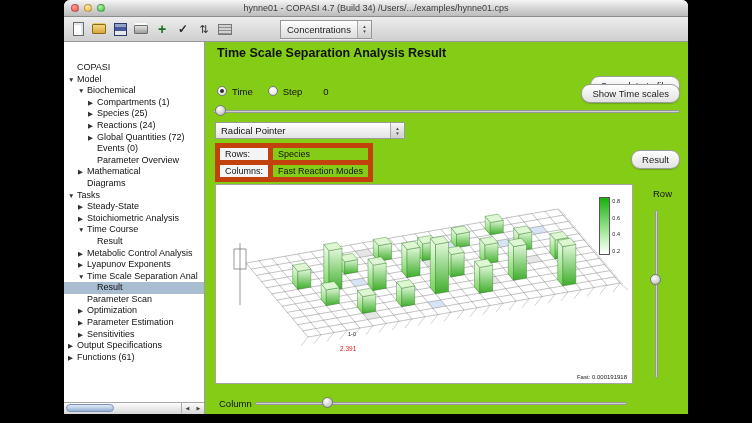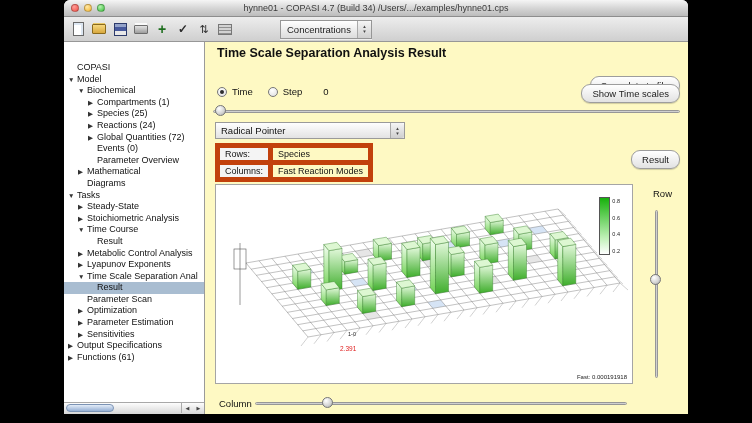--- a/index.html
+++ b/index.html
@@ -60,31 +60,31 @@
   .tree-row{height:11.6px;line-height:11.6px;white-space:nowrap;overflow:hidden;}
   .tree-row.sel{background:#a9bdd1;}
   .tw{display:inline-block;width:9px;font-size:6.5px;color:#333;text-align:left;vertical-align:middle;}
   .hscroll{position:absolute;left:0;right:0;bottom:0;height:11px;background:linear-gradient(#fdfdfd,#d6d6d6);border-top:1px solid #a8a8a8;}
   .hthumb{position:absolute;left:2px;top:1px;width:48px;height:8px;border-radius:4px;background:linear-gradient(#e3ecf8,#96b0d5);border:1px solid #7b93b5;box-sizing:border-box;}
   .hs-arrows{position:absolute;right:0;top:0;height:10px;display:flex;border-left:1px solid #aaa;}
   .hs-arrow{width:11px;display:flex;align-items:center;justify-content:center;font-size:5px;color:#444;}
   [data-name="scroll-left-icon"]::before{content:"\25C0";}
   [data-name="scroll-right-icon"]::before{content:"\25B6";}
   
-  .main{flex:1;position:relative;background:#fef9c3;}
+  .main{flex:1;position:relative;background:#84cc16;}
   .page-title{position:absolute;left:12px;top:4px;font-size:12.5px;font-weight:bold;color:#111;}
   .btn{
     position:absolute;height:17px;padding:0 10px;border:1px solid #9d9d9d;border-radius:9px;
     background:linear-gradient(#ffffff,#e2e2e2);font-size:9.5px;color:#222;
     display:inline-flex;align-items:center;box-shadow:0 1px 1px rgba(0,0,0,.18);white-space:nowrap;
   }
   .btn-save{right:8px;top:34px;}
   .btn-show{right:8px;top:42px;}
   .btn-table{right:8px;top:108px;}
-  .controls-row{position:absolute;left:12px;top:44px;display:flex;align-items:center;gap:5px;font-size:9.5px;color:#111;}
+  .controls-row{position:absolute;left:12px;top:44px;display:flex;align-items:flex-start;gap:5px;font-size:9.5px;color:#111;}
   .radio{width:10px;height:10px;border-radius:50%;border:1px solid #777;background:radial-gradient(circle at 40% 30%,#fff,#ddd);box-sizing:border-box;}
   .radio.on::after{content:"";display:block;width:4px;height:4px;border-radius:50%;background:#2e2e2e;margin:2px auto;}
   .step-val{margin-left:16px;}
   .slider{position:absolute;}
   .slider .track{position:absolute;left:0;right:0;top:5px;height:3px;border:1px solid #979797;border-radius:2px;background:linear-gradient(#b9b9b9,#e6e6e6);box-sizing:border-box;}
   .slider .thumb{position:absolute;top:0;width:11px;height:11px;border-radius:50%;border:1px solid #767676;box-sizing:border-box;background:radial-gradient(circle at 35% 30%,#ffffff,#d2d2d2 60%,#a2a2a2);}
   .slider-main{left:8px;right:8px;top:63px;height:12px;}
   .slider-main .thumb{left:2px;}
   .hslider2{left:50px;width:372px;top:355px;height:12px;}
   .hslider2 .thumb{left:18%;}

